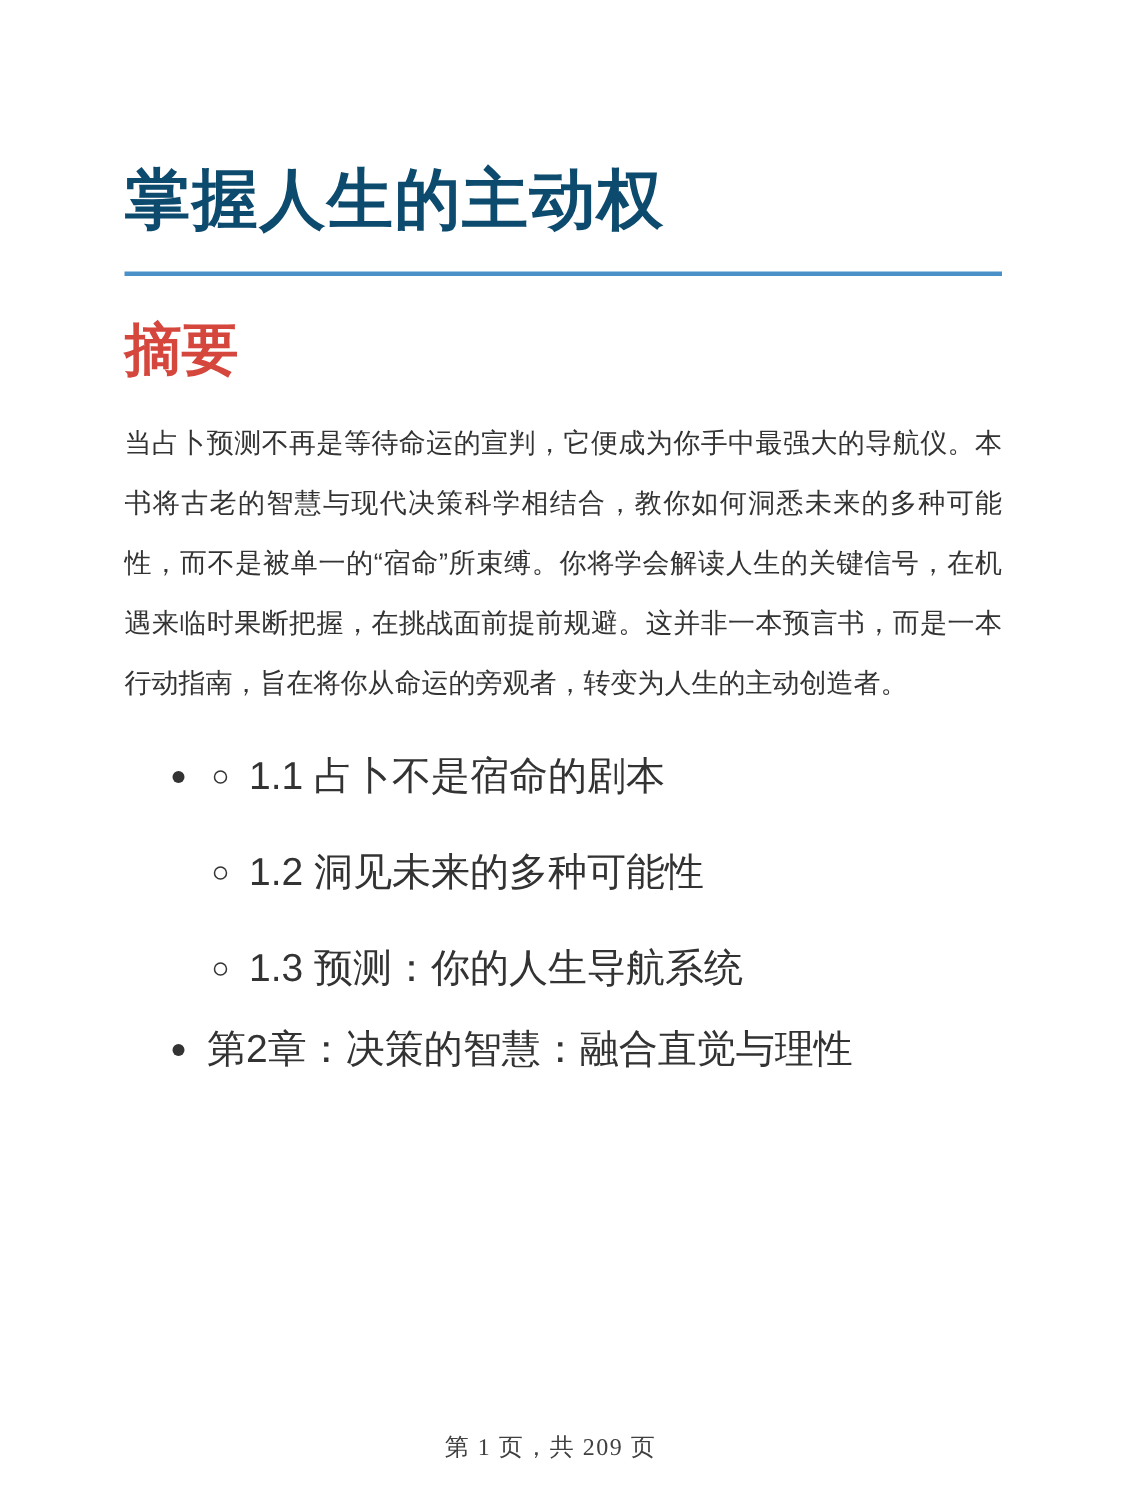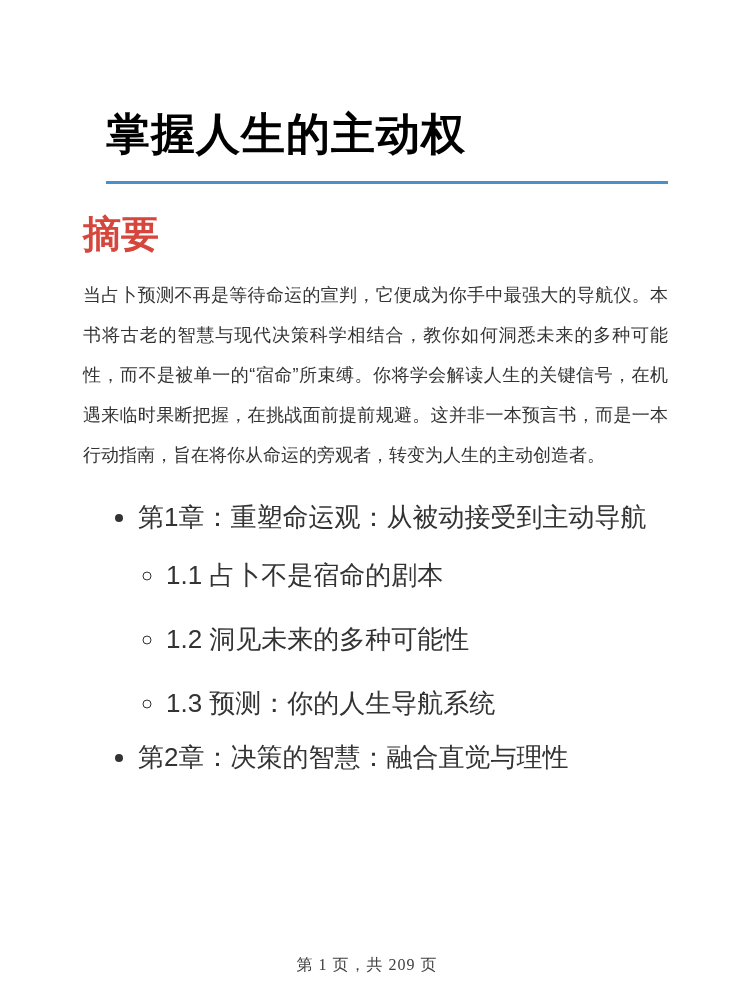--- a/index.html
+++ b/index.html
@@ -14,25 +14,24 @@
     position: relative;
     width: 750px;
     height: 1000px;
     padding: 108px 82px 0 83px;
     background: #ffffff;
   }
   h1.doc-title {
     font-size: 44px;
     line-height: 1.2;
     font-weight: bold;
-    color: #000000;
+    color: #0c4a6e;
     padding-bottom: 20px;
     border-bottom: 3px solid #4a90c9;
     letter-spacing: 1px;
-    margin-left: 23px;
   }
   h2.sec-heading {
     font-size: 38px;
     line-height: 1.2;
     font-weight: bold;
     color: #d5463c;
   }
   h2.abstract-heading { margin-top: 28px; }
   h2.toc-heading { margin-top: 30px; }
   p.abstract-body {
@@ -76,21 +75,20 @@
 
   <h1 class="doc-title">掌握人生的主动权</h1>
 
   <h2 class="sec-heading abstract-heading">摘要</h2>
 
   <p class="abstract-body">当占卜预测不再是等待命运的宣判，它便成为你手中最强大的导航仪。本书将古老的智慧与现代决策科学相结合，教你如何洞悉未来的多种可能性，而不是被单一的“宿命”所束缚。你将学会解读人生的关键信号，在机遇来临时果断把握，在挑战面前提前规避。这并非一本预言书，而是一本行动指南，旨在将你从命运的旁观者，转变为人生的主动创造者。</p>
 
 
   <ul class="toc-list">
     <li>
-      <span>第1章：重塑命运观：从被动接受到主动导航</span>
       <ul class="toc-sections">
         <li>1.1 占卜不是宿命的剧本</li>
         <li>1.2 洞见未来的多种可能性</li>
         <li>1.3 预测：你的人生导航系统</li>
       </ul>
     </li>
     <li>
       <span>第2章：决策的智慧：融合直觉与理性</span>
     </li>
   </ul>

